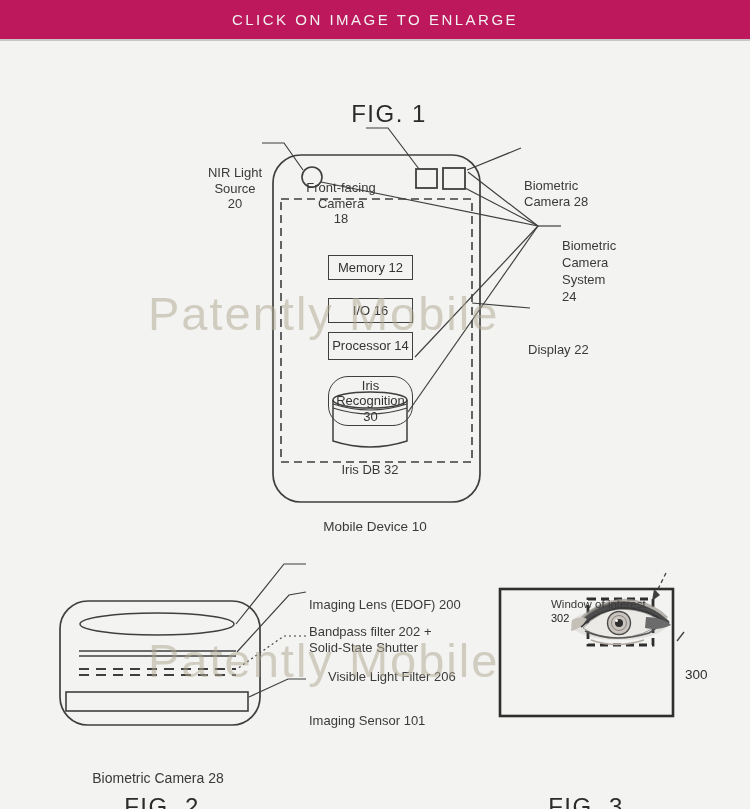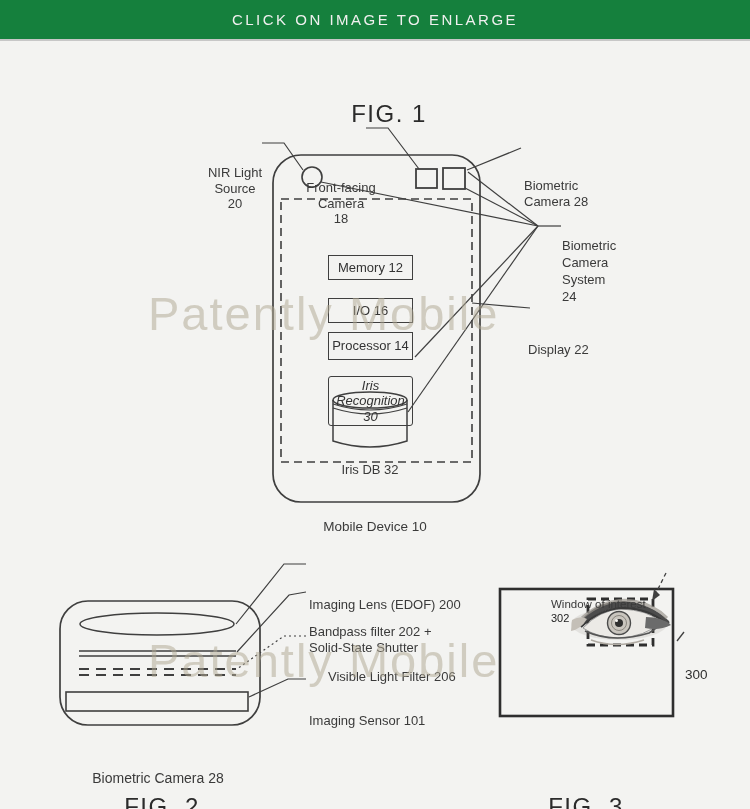--- a/index.html
+++ b/index.html
@@ -4,21 +4,21 @@
 <style>
   html,body{margin:0;padding:0;}
   .page{
     position:relative;width:750px;height:809px;overflow:hidden;
     background:#f3f3f1;
     font-family:"Liberation Sans", sans-serif;
     color:#333;
   }
   .topbar{
     position:absolute;left:0;top:0;width:750px;height:39px;
-    background:#15803d;border-bottom:2px solid #c7c7c7;
+    background:#be185d;border-bottom:2px solid #c7c7c7;
     display:flex;align-items:center;justify-content:center;
   }
   .topbar span{
     color:#f0f0ef;font-size:15px;letter-spacing:2.5px;font-weight:400;
   }
   .figure-area{position:absolute;left:0;top:41px;width:750px;height:768px;}
   svg.art{position:absolute;left:0;top:0;z-index:1;}
   .txt{position:absolute;z-index:2;line-height:1.2;}
   .prel{white-space:pre-line;}
   .center{text-align:center;}
@@ -27,21 +27,21 @@
   }
   .lbl{font-size:13px;color:#3a3a3a;}
   .lbl-sys{line-height:1.3;}
   .cbox{
     position:absolute;z-index:2;box-sizing:border-box;
     border:1.5px solid #3f3f3f;
     display:flex;align-items:center;justify-content:center;
     font-size:13px;color:#333;text-align:center;line-height:1.18;
     background:transparent;
   }
-  .rounded{border-radius:3px;font-style:italic;}
+  .rounded{border-radius:20px;}
   .watermark{
     position:absolute;z-index:3;
     font-size:47px;letter-spacing:2px;font-weight:400;
     color:rgba(176,168,148,0.52);
     pointer-events:none;
   }
   .woi-row{display:flex;align-items:baseline;}
   .woi-row .woi{font-size:11.5px;color:#3a3a3a;}
   .woi-row .ref{font-size:11px;font-weight:normal;color:#222;margin-left:8px;}
   .ref300{font-size:13.5px;color:#2e2e2e;}

